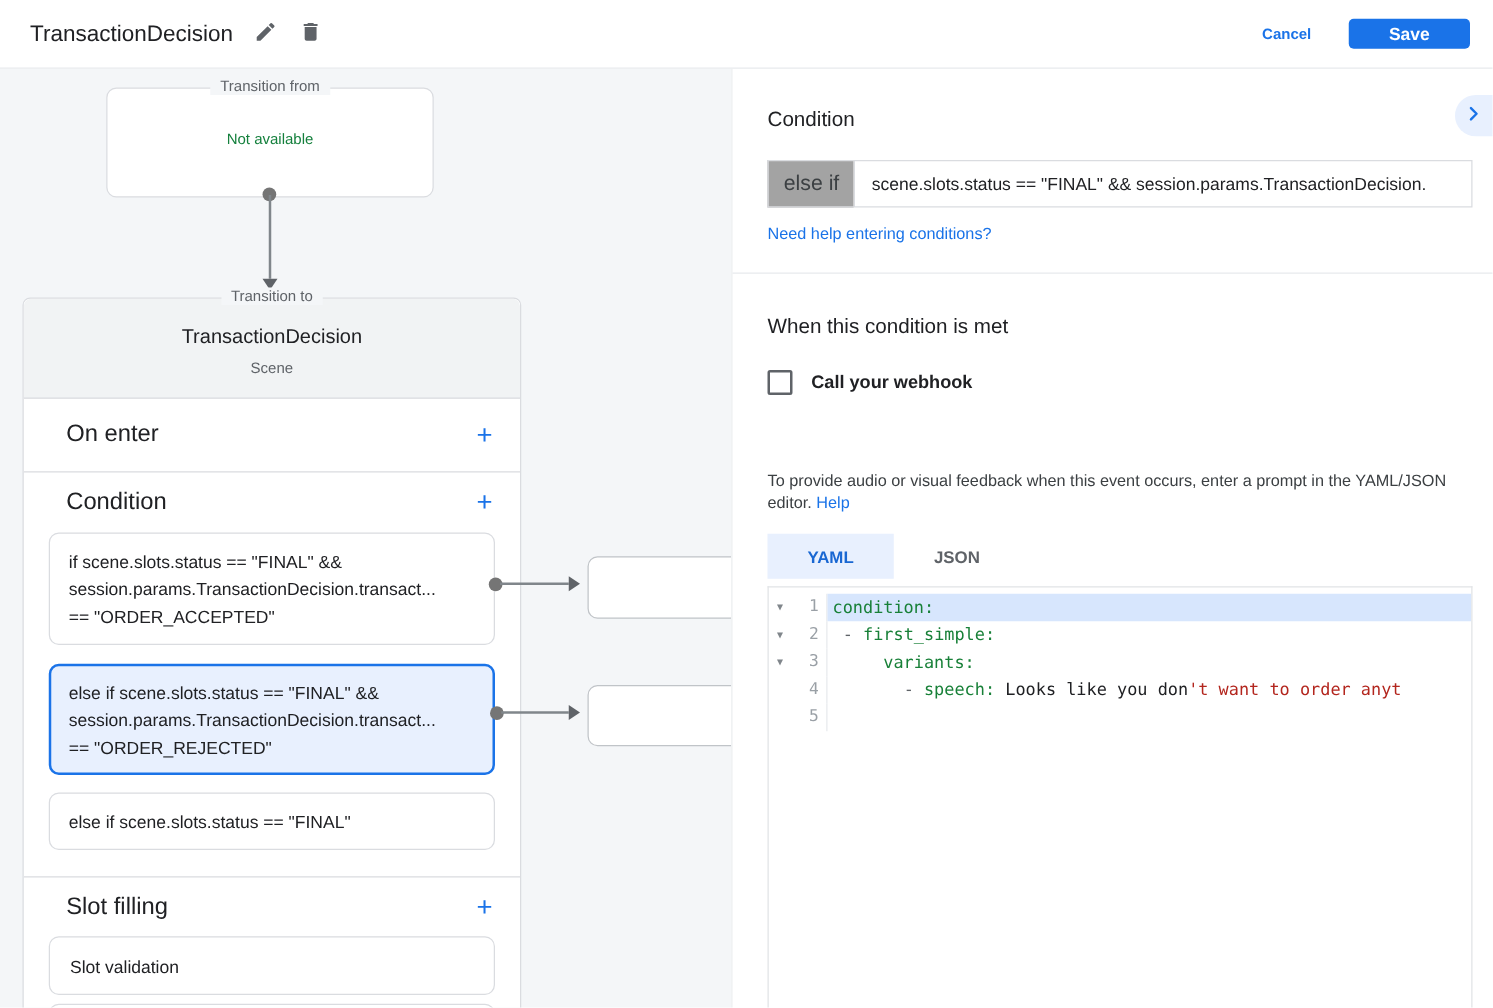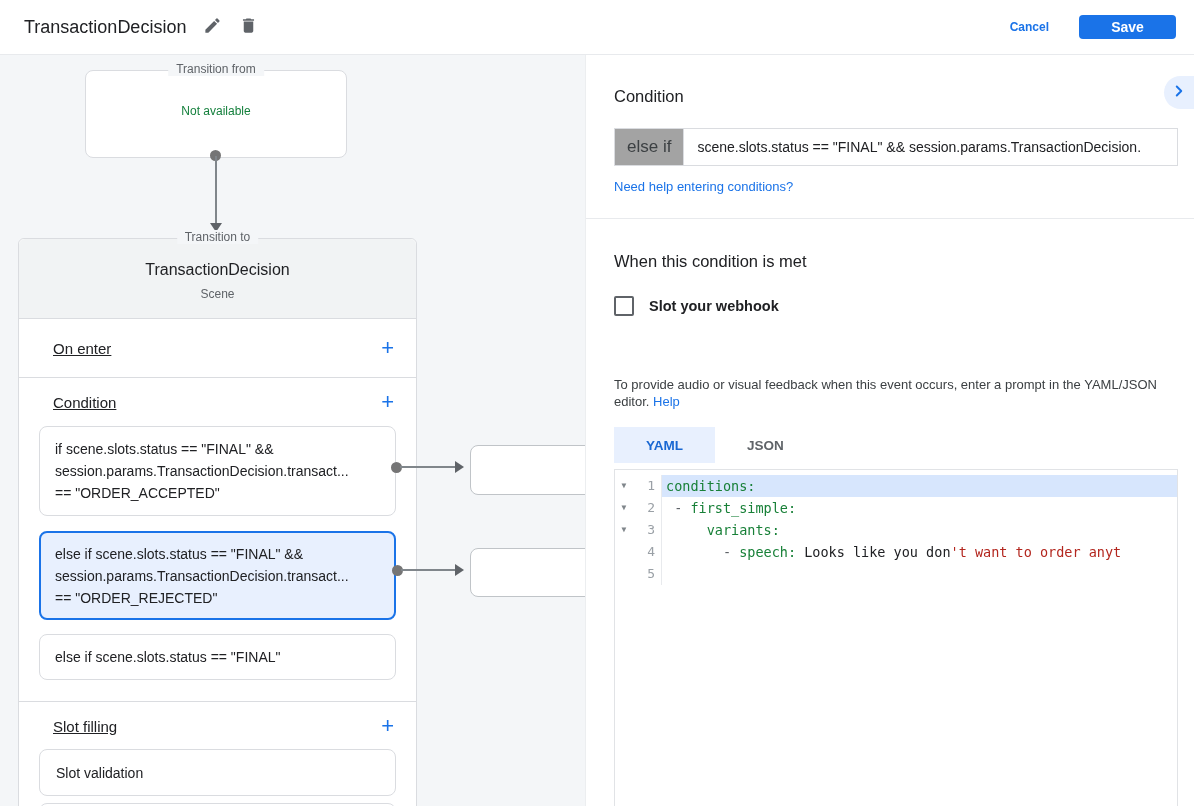--- a/index.html
+++ b/index.html
@@ -35,21 +35,21 @@
   .arrow-down { position:absolute; left:210px; top:168px; width:0; height:0;
     border-left:6px solid transparent; border-right:6px solid transparent; border-top:9px solid #5f6368; }
 
   .tt-card { position:absolute; left:18px; top:183px; width:399px; height:640px;
     background:#fff; border:1px solid #dadce0; border-radius:6px; }
   .tt-inner { position:absolute; inset:0; border-radius:6px; overflow:hidden; }
   .tt-header { height:80px; background:#f1f3f4; border-bottom:1px solid #dadce0; text-align:center; }
   .tt-title { padding-top:22px; font-size:16px; color:#202124; }
   .tt-sub { padding-top:8px; font-size:12px; color:#5f6368; }
   .row-header { position:relative; display:flex; align-items:center; padding:0 22px 0 34px; }
-  .row-label { font-size:15px; color:#202124; flex:1;text-decoration:underline; }
+  .row-label { font-size:19px; color:#202124; flex:1; }
   .plus-btn { color:#1a73e8; font-size:22px; font-weight:400; background:none; border:none;
     cursor:pointer; line-height:1; font-family:inherit; }
   .on-enter { height:59px; border-bottom:1px solid #dadce0; }
   .cond-header { height:48px; }
   .cond-card { position:absolute; left:20px; width:357px; background:#fff;
     border:1px solid #dadce0; border-radius:8px; padding:11px 15px; font-size:14px;
     line-height:22px; color:#202124; cursor:pointer; }
   .cond-card.selected { background:#e8f0fe; border:2px solid #1a73e8; padding:10px 14px; }
   .sect-divider { position:absolute; left:0; right:0; top:462px; border-top:1px solid #dadce0; }
   .slot-header { position:absolute; left:0; right:0; top:464px; height:46px; }
@@ -227,39 +227,39 @@
   </div>
 
   <a class="help-link">Need help entering conditions?</a>
 
   <div class="panel-divider"></div>
 
   <div class="when-heading">When this condition is met</div>
 
   <div class="check-row webhook">
     <div class="checkbox"></div>
-    <span class="check-label">Slot your webhook</span>
+    <span class="check-label">Call your webhook</span>
   </div>
 
 
   <div class="hint"><span>To provide audio or visual feedback when this event occurs, enter a prompt in the YAML/JSON editor.</span> <a>Help</a></div>
 
   <div class="tabs">
     <button class="tab active">YAML</button>
     <button class="tab">JSON</button>
   </div>
 
   <div class="editor">
 
     <div class="cm-line">
       <div class="gutter">
         <span class="fold">▼</span>
         <span class="lnum">1</span>
       </div>
-      <div class="code selected"><span class="tok-key">conditions:</span></div>
+      <div class="code selected"><span class="tok-key">condition:</span></div>
     </div>
 
     <div class="cm-line">
       <div class="gutter">
         <span class="fold">▼</span>
         <span class="lnum">2</span>
       </div>
       <div class="code"><span class="tok-plain"> </span><span class="tok-dash">- </span><span class="tok-key">first_simple:</span></div>
     </div>
 

